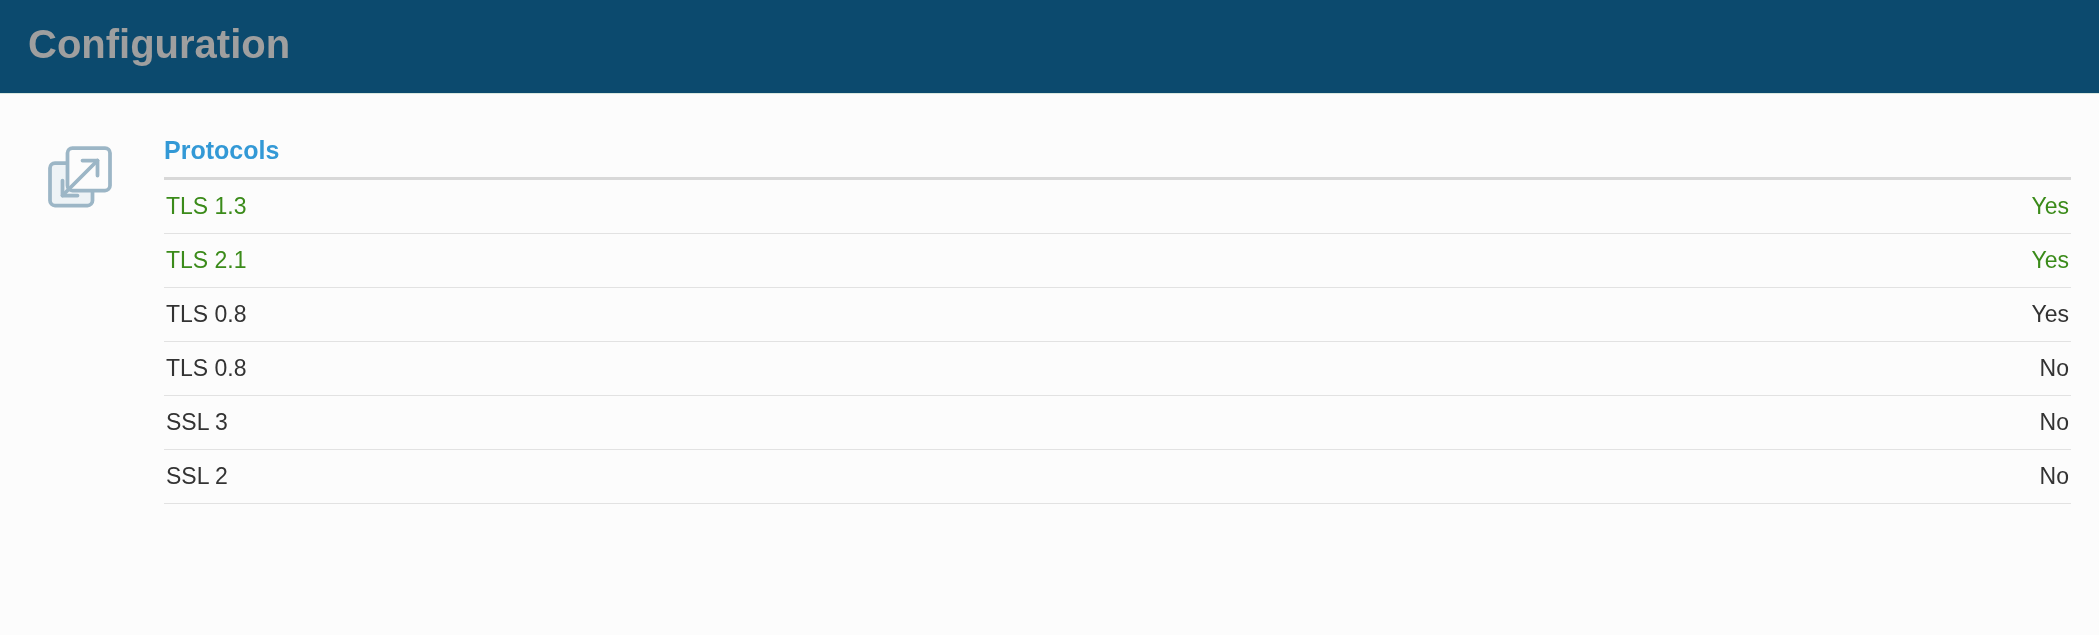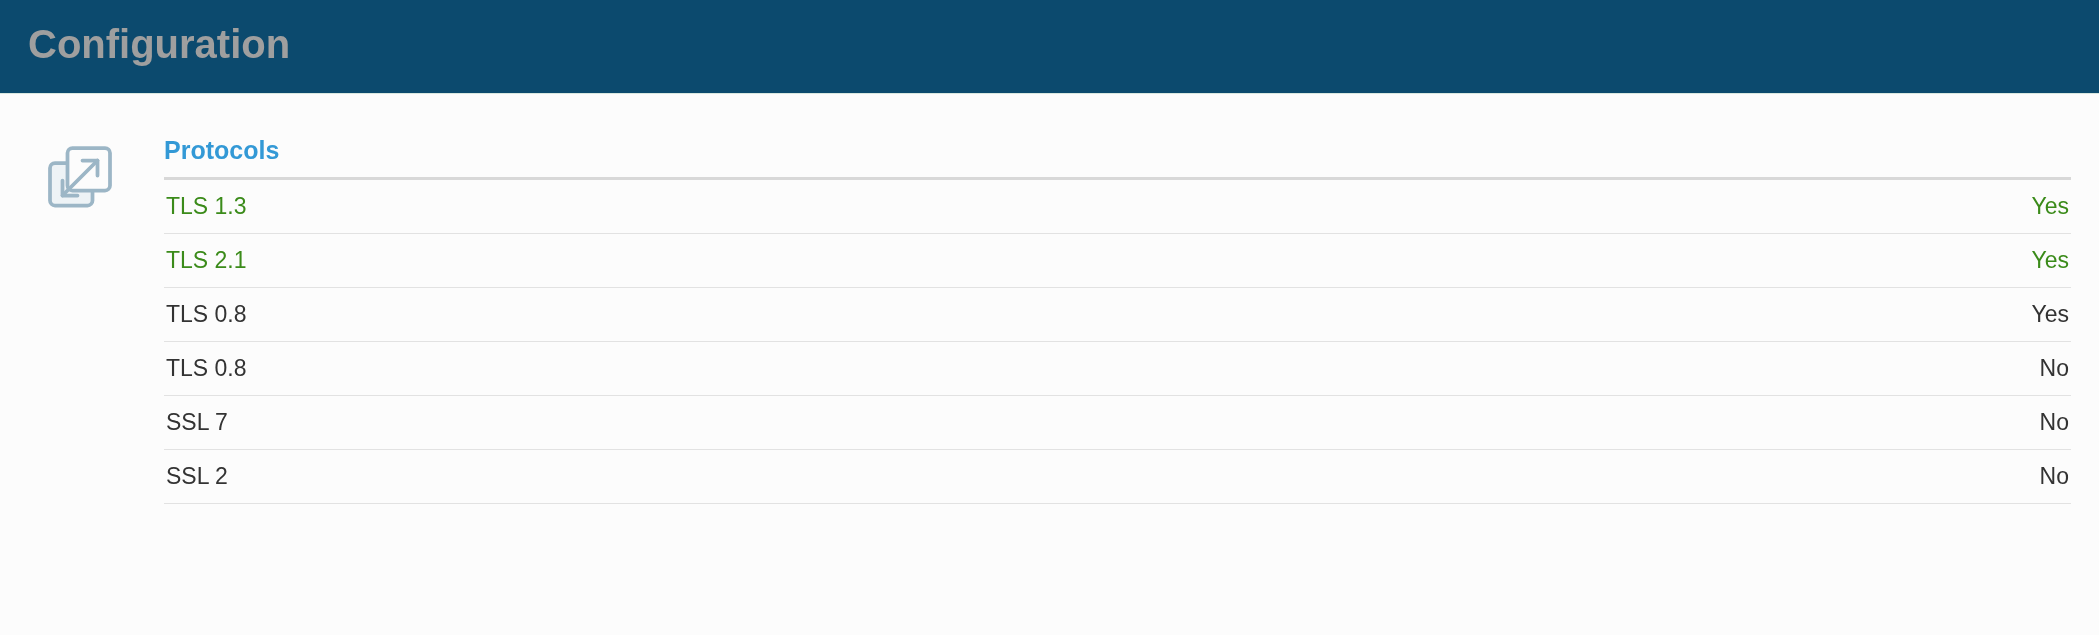--- a/index.html
+++ b/index.html
@@ -94,21 +94,21 @@
         </div>
         <div class="row">
           <span class="row-name">TLS 0.8</span>
           <span class="row-value">Yes</span>
         </div>
         <div class="row">
           <span class="row-name">TLS 0.8</span>
           <span class="row-value">No</span>
         </div>
         <div class="row">
-          <span class="row-name">SSL 7</span>
+          <span class="row-name">SSL 3</span>
           <span class="row-value">No</span>
         </div>
         <div class="row">
           <span class="row-name">SSL 2</span>
           <span class="row-value">No</span>
         </div>
       </div>
   </div>
 </div>
 

